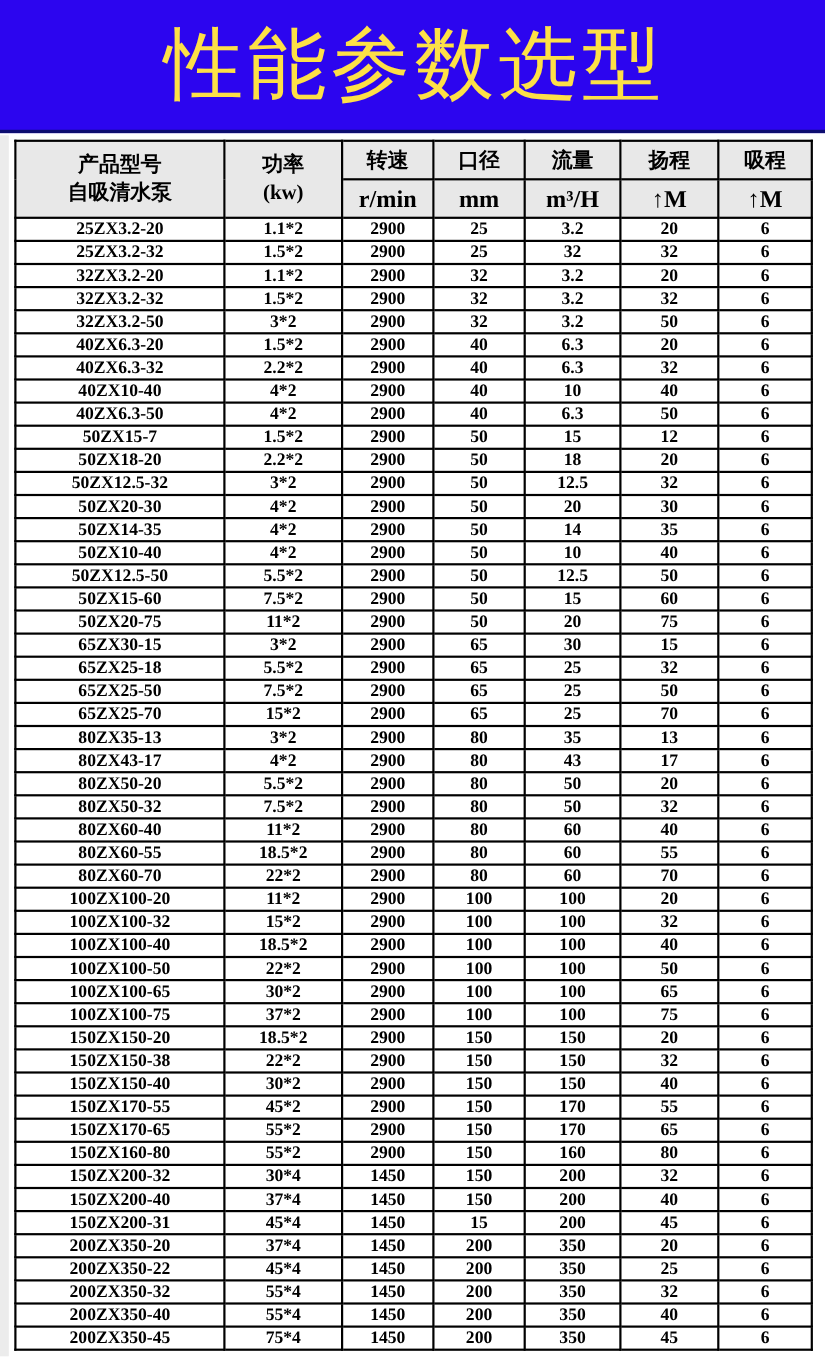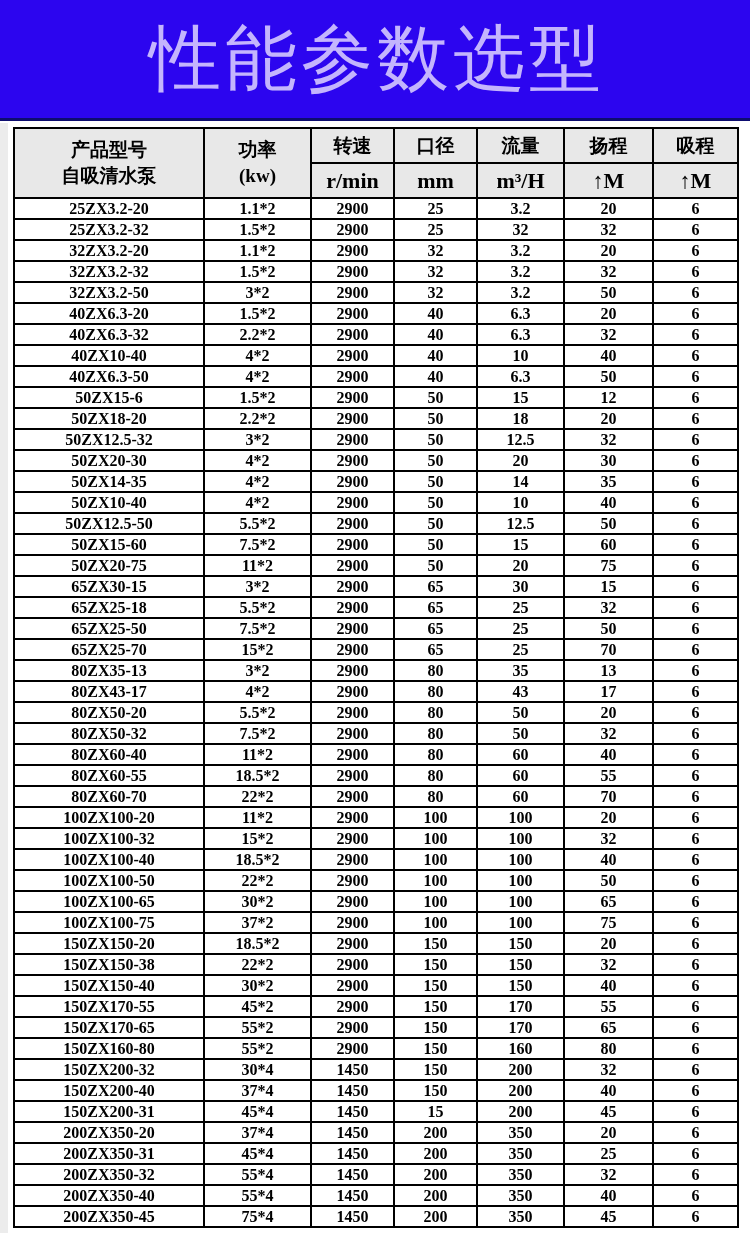--- a/index.html
+++ b/index.html
@@ -31,21 +31,21 @@
     font-family: "Liberation Sans", sans-serif;
     font-weight: 900;
     font-size: 72px;
     color: #ffffff;
     letter-spacing: 1px;
   }
   .banner .title-light {
     font-family: "Liberation Serif", serif;
     font-weight: 400;
     font-size: 72px;
-    color: #c4b5fd;
+    color: #fde047;
     letter-spacing: 4px;
     margin-left: 4px;
   }
 
   
   .edge-strip {
     position: absolute;
     left: 0;
     top: 123px;
     width: 8px;
@@ -208,21 +208,21 @@
         <tr>
           <td>40ZX6.3-50</td>
           <td>4*2</td>
           <td>2900</td>
           <td>40</td>
           <td>6.3</td>
           <td>50</td>
           <td>6</td>
         </tr>
         <tr>
-          <td>50ZX15-6</td>
+          <td>50ZX15-7</td>
           <td>1.5*2</td>
           <td>2900</td>
           <td>50</td>
           <td>15</td>
           <td>12</td>
           <td>6</td>
         </tr>
         <tr>
           <td>50ZX18-20</td>
           <td>2.2*2</td>
@@ -532,21 +532,21 @@
         <tr>
           <td>200ZX350-20</td>
           <td>37*4</td>
           <td>1450</td>
           <td>200</td>
           <td>350</td>
           <td>20</td>
           <td>6</td>
         </tr>
         <tr>
-          <td>200ZX350-31</td>
+          <td>200ZX350-22</td>
           <td>45*4</td>
           <td>1450</td>
           <td>200</td>
           <td>350</td>
           <td>25</td>
           <td>6</td>
         </tr>
         <tr>
           <td>200ZX350-32</td>
           <td>55*4</td>

